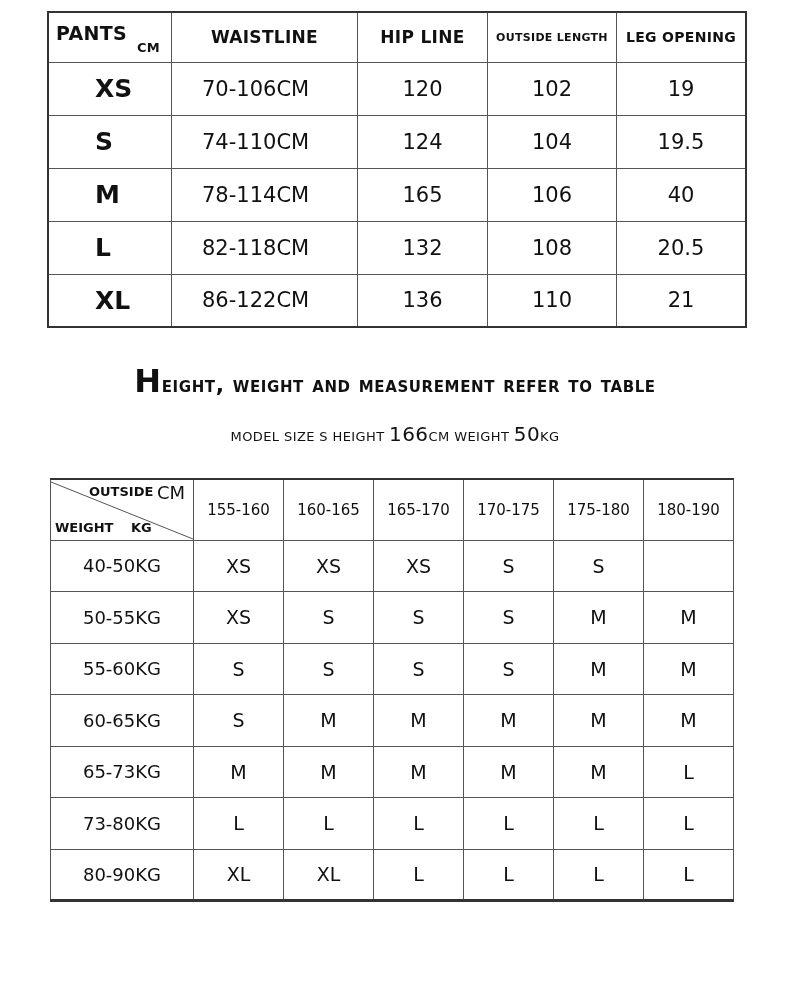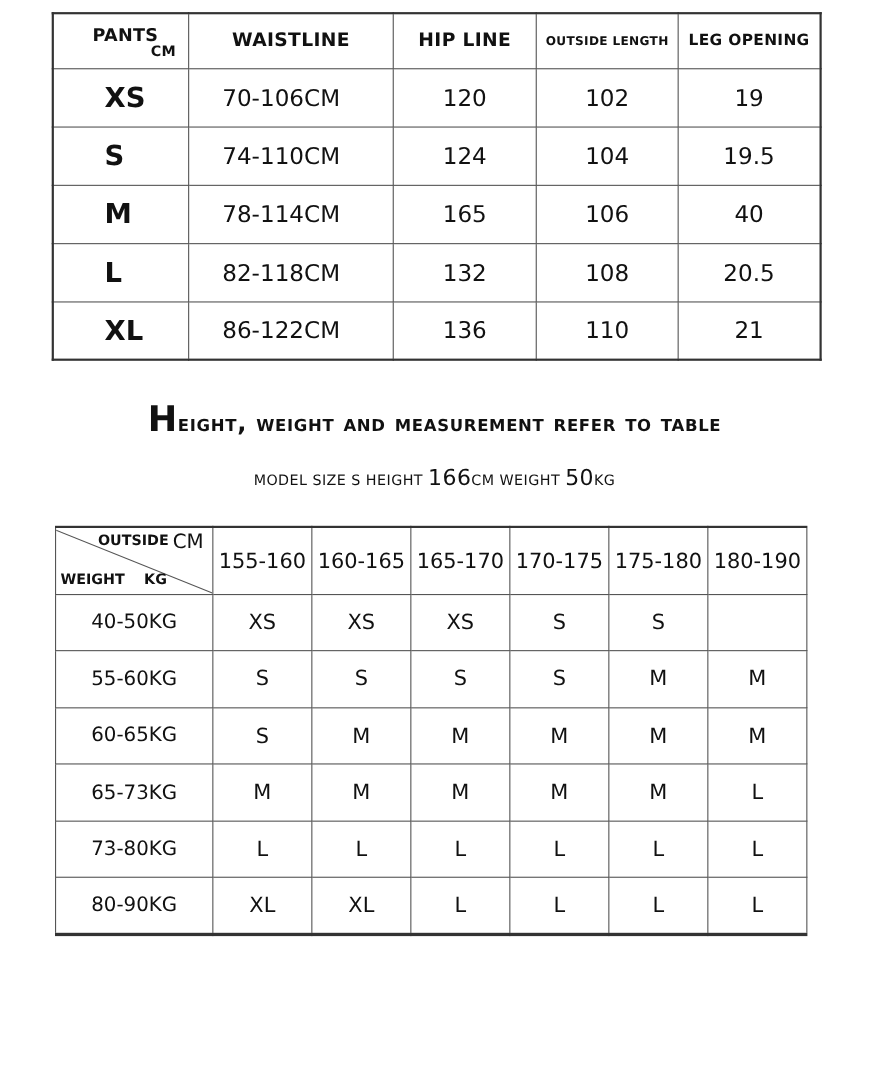--- a/index.html
+++ b/index.html
@@ -13,21 +13,21 @@
   }
   .measure-table td, .measure-table th {
     border: 1px solid #555;
     padding: 0; text-align: center; vertical-align: middle;
   }
   .measure-table tr.head { height: 50px; }
   .measure-table tr.row  { height: 53px; }
   .measure-table th { font-weight: bold; font-size: 17px; letter-spacing: 0.3px; }
   .measure-table th.small { font-size: 11px; }
   .measure-table th.pants { text-align: left; position: relative; }
-  .measure-table th.pants .p1 { position: absolute; left: 7px; top: 9px; font-size: 16px; margin-left: 28px; }
+  .measure-table th.pants .p1 { position: absolute; left: 7px; top: 9px; font-size: 19px; }
   .measure-table th.pants .p2 { position: absolute; left: 88px; top: 27px; font-size: 13px; }
   .measure-table td.size { font-size: 25px; font-weight: bold; text-align: left; padding-left: 46px; }
   .measure-table td.val { font-size: 21px; }
   .measure-table td.waist { text-align: left; padding-left: 30px; }
   .c0 { width: 122px; } .c1 { width: 185px; } .c2 { width: 129px; } .c3 { width: 128px; margin-top: 12px; } .c4 { width: 128px; }
 
   
   .heading {
     position: absolute; left: 0; width: 790px; top: 362px;
     text-align: center; font-weight: bold; font-size: 22px; letter-spacing: 0.6px;
@@ -54,21 +54,21 @@
     font-weight: normal; font-size: 19px;
   }
   .size-table tr.head { height: 61px; }
   .size-table tr.row { height: 51.5px; }
   .size-table th.corner { width: 142px; position: relative; overflow: hidden; }
   .size-table th.corner svg { position: absolute; left: 0; top: 0; }
   .corner .h-label { position: absolute; left: 38px; top: 4px; font-weight: bold; font-size: 13px; }
   .corner .h-unit { position: absolute; left: 106px; top: 2px; font-size: 18px; }
   .corner .w-label { position: absolute; left: 4px; top: 40px; font-weight: bold; font-size: 13px; }
   .corner .w-unit { position: absolute; left: 80px; top: 40px; font-weight: bold; font-size: 13px; }
-  .size-table th.hcol { width: 89px; font-size: 19px; margin-top: 43px; }
+  .size-table th.hcol { width: 89px; font-size: 15px; margin-top: 43px; }
   .size-table td.wlabel { font-size: 18px; }
 </style>
 </head>
 <body>
 
 <table class="measure-table">
   <tbody>
       <tr class="head">
     <th class="pants c0">
       <span class="p1">PANTS</span>
@@ -149,20 +149,29 @@
   <tr class="row">
     <td class="wlabel">40-50KG</td>
     <td>XS</td>
     <td>XS</td>
     <td>XS</td>
     <td>S</td>
     <td>S</td>
     <td></td>
   </tr>
   <tr class="row">
+    <td class="wlabel">50-55KG</td>
+    <td>XS</td>
+    <td>S</td>
+    <td>S</td>
+    <td>S</td>
+    <td>M</td>
+    <td>M</td>
+  </tr>
+  <tr class="row">
     <td class="wlabel">55-60KG</td>
     <td>S</td>
     <td>S</td>
     <td>S</td>
     <td>S</td>
     <td>M</td>
     <td>M</td>
   </tr>
   <tr class="row">
     <td class="wlabel">60-65KG</td>

